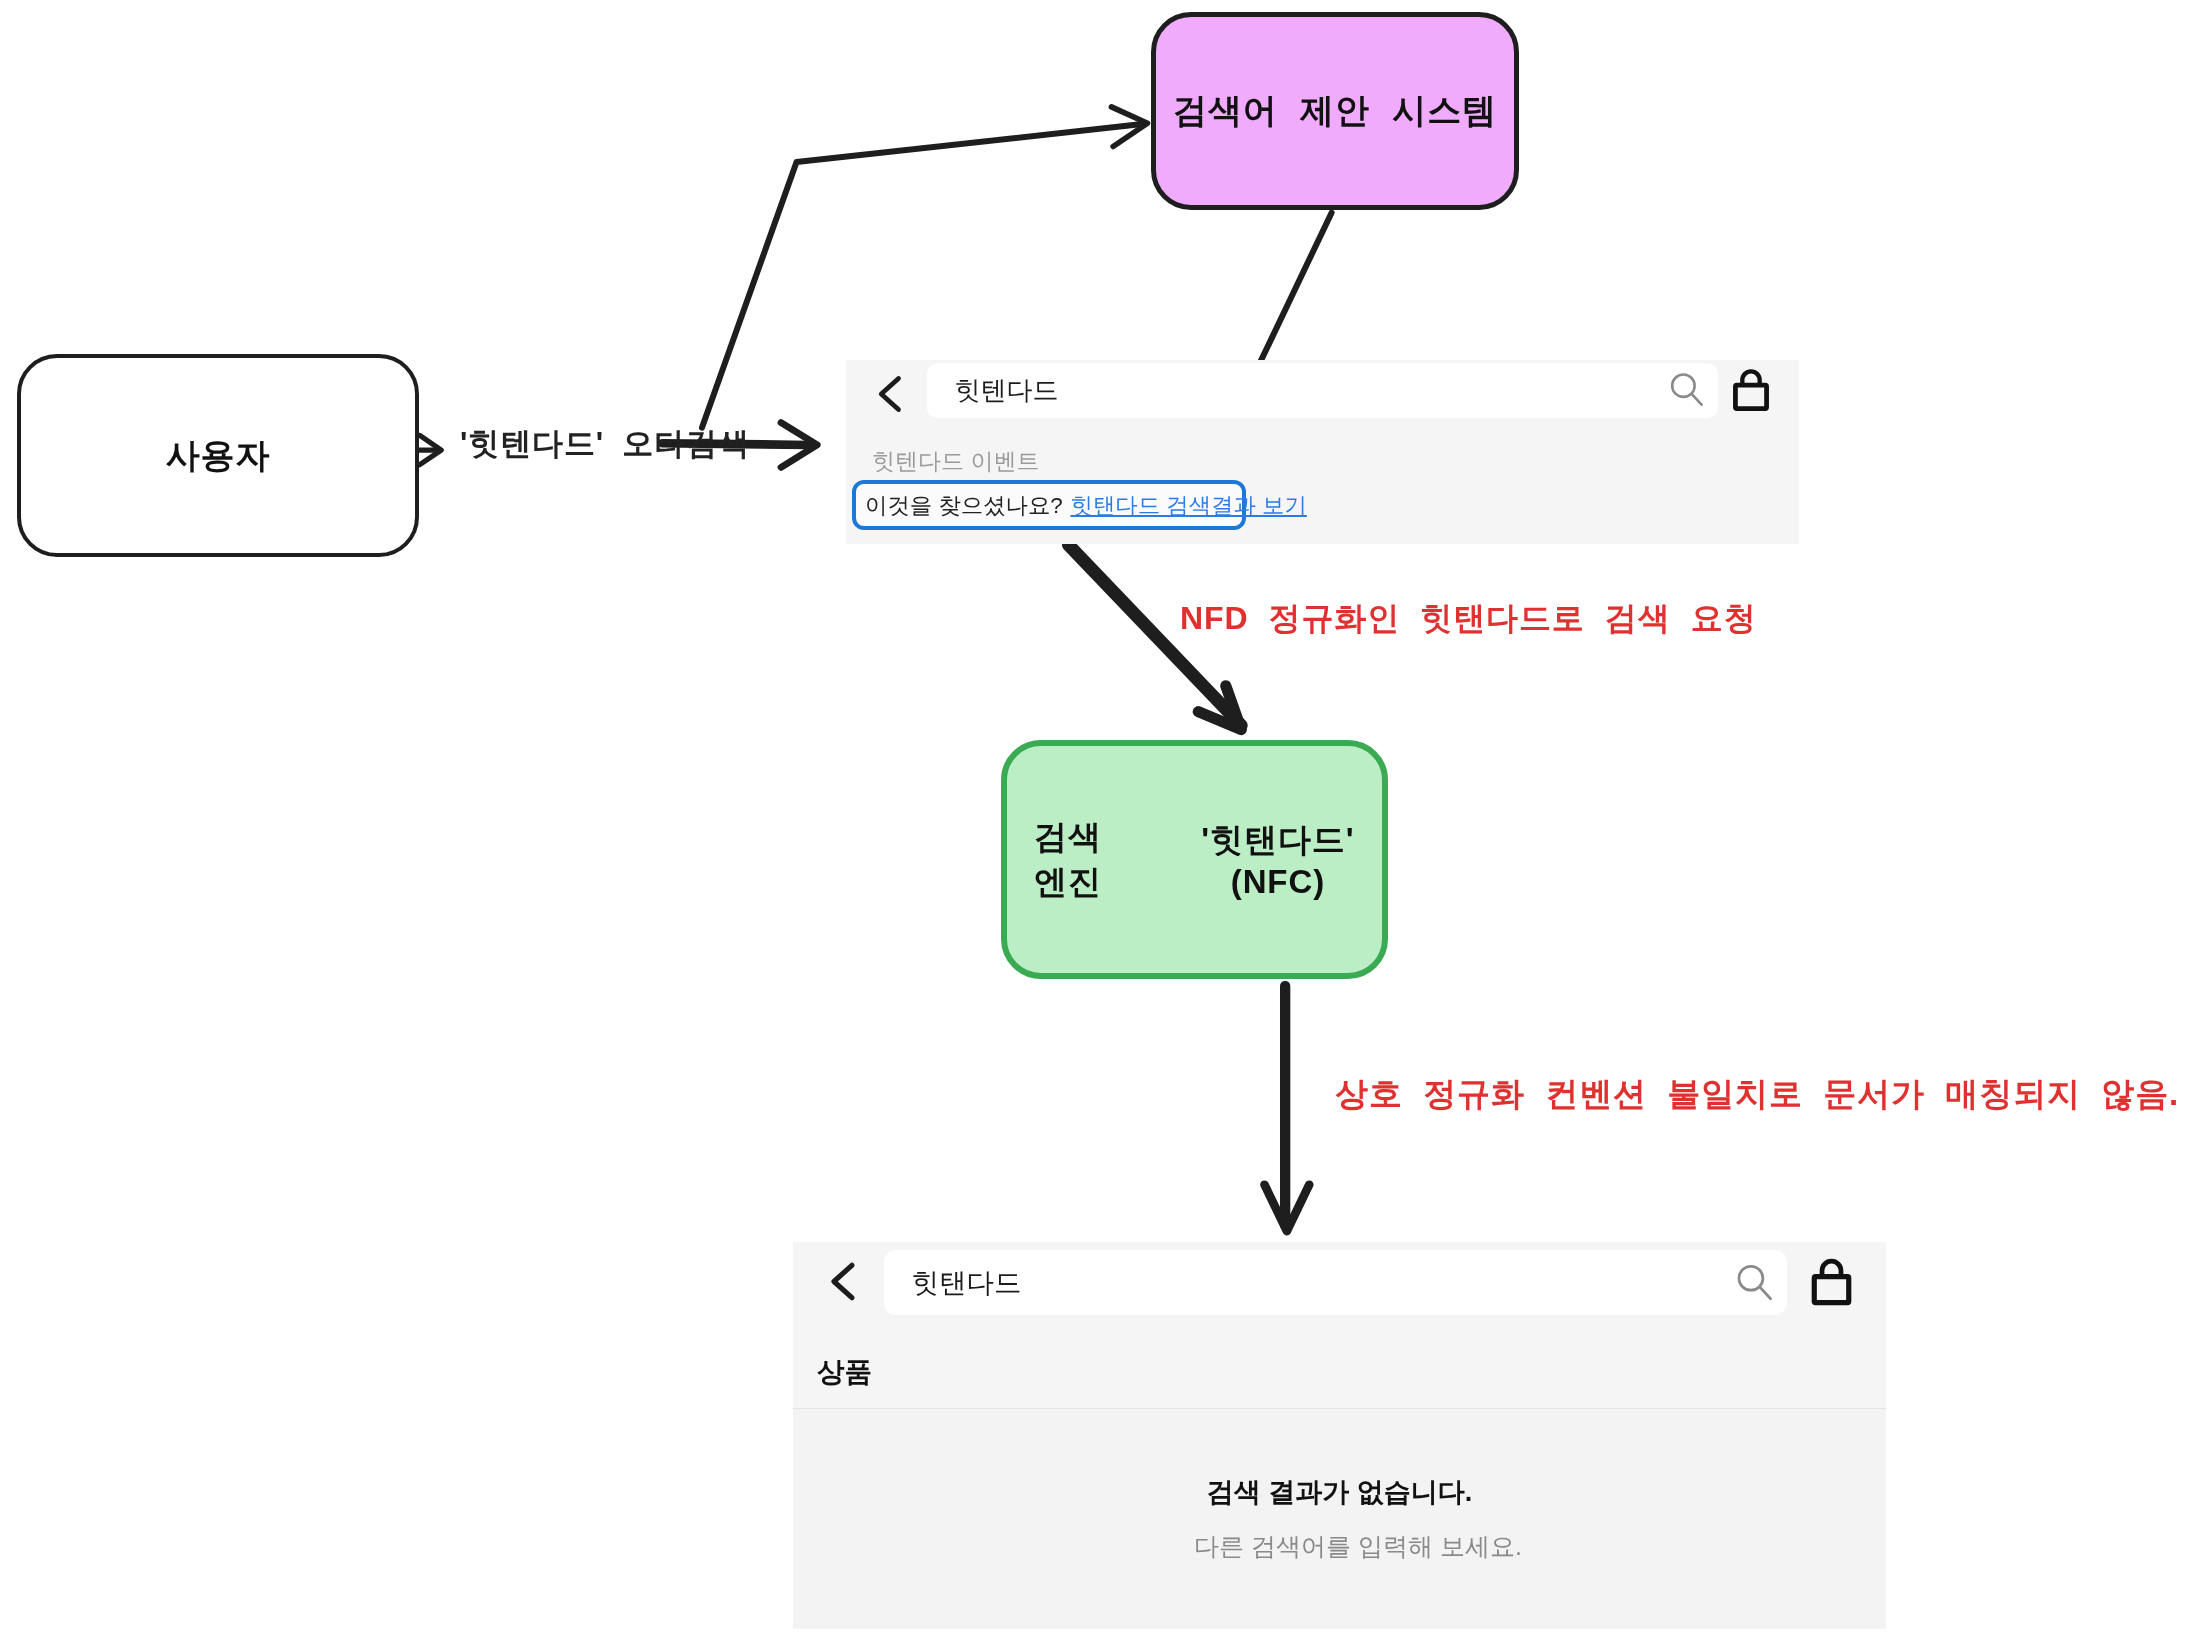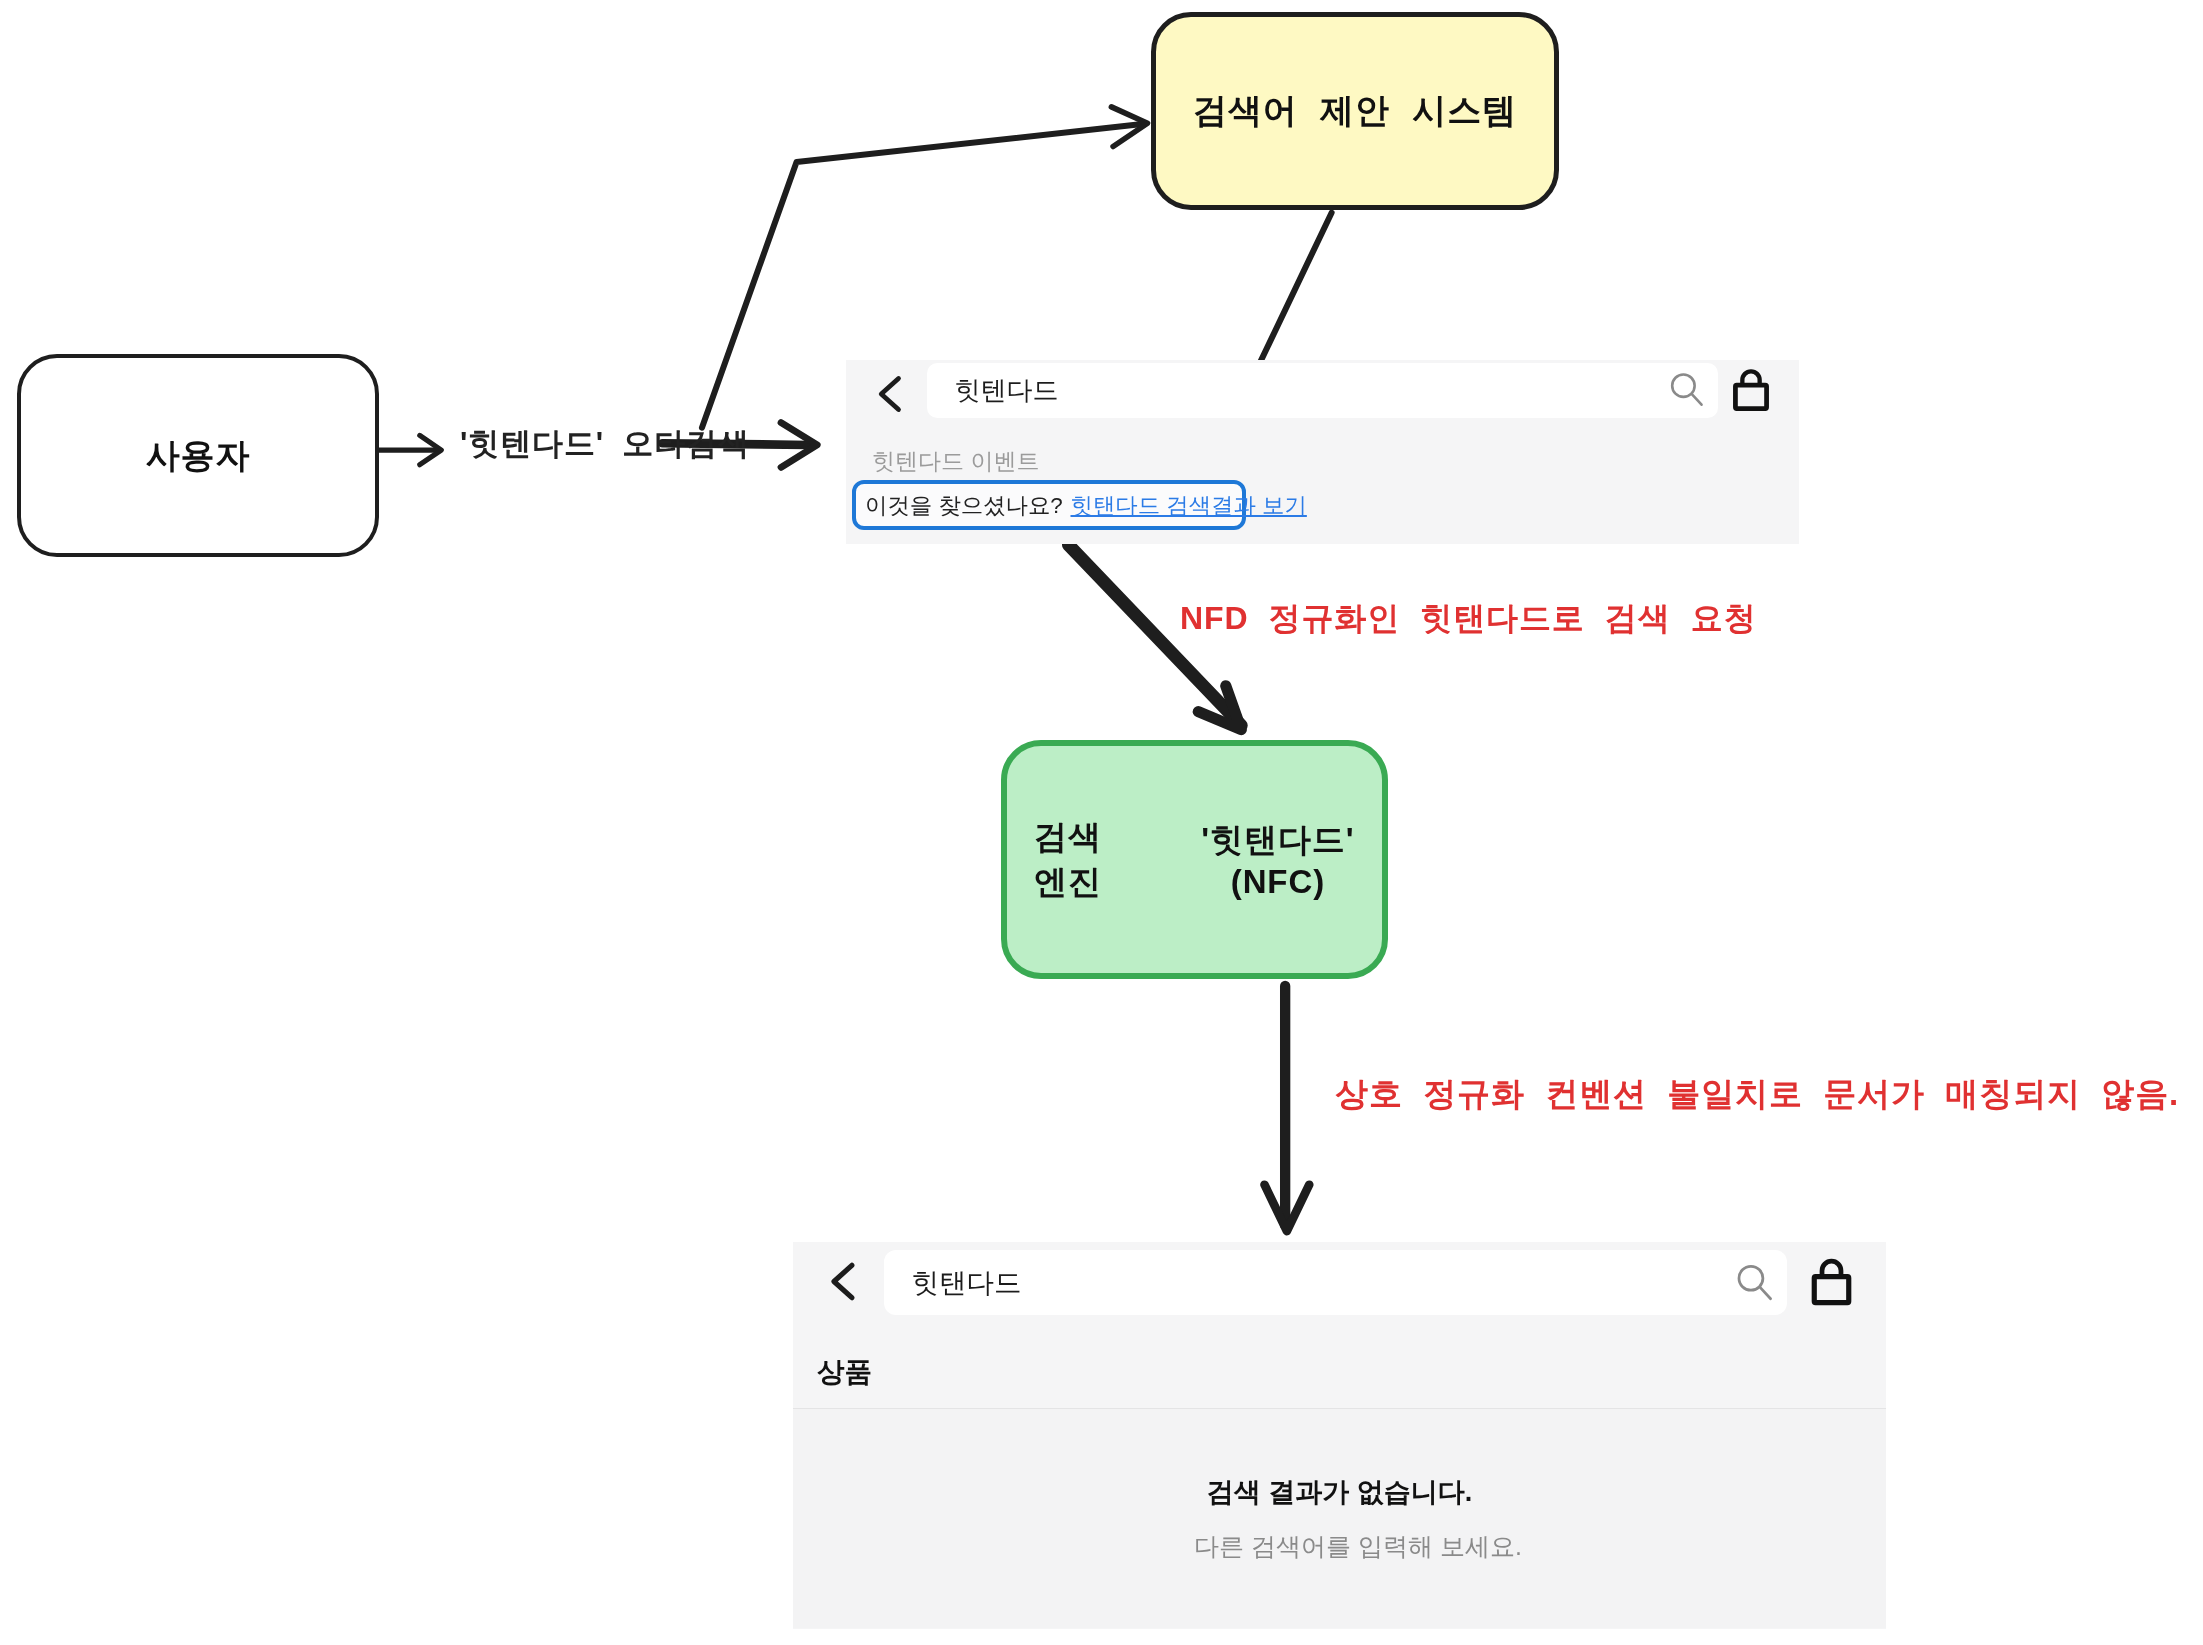--- a/index.html
+++ b/index.html
@@ -7,22 +7,22 @@
     width:2203px;height:1646px;position:relative;overflow:hidden;
     font-family:"Liberation Sans","DejaVu Sans",sans-serif;color:#1e1e1e;
   }
   .abs{position:absolute;}
   
   .node{
     display:flex;align-items:center;justify-content:center;text-align:center;
     box-sizing:border-box;border-radius:40px;font-size:34px;font-weight:600;
     letter-spacing:0.9px;word-spacing:12px;color:#111;
   }
-  #user-node{left:17px;top:354px;width:362px;height:203px;background:#fff;border:4.3px solid #1e1e1e;}
-  #sys-node{left:1151px;top:12px;width:408px;height:198px;background:#fef9c3;border:5.2px solid #1e1e1e;}
+  #user-node{left:17px;top:354px;width:402px;height:203px;background:#fff;border:4.3px solid #1e1e1e;}
+  #sys-node{left:1151px;top:12px;width:368px;height:198px;background:#f0abfc;border:5.2px solid #1e1e1e;}
   #engine-node{left:1001px;top:740px;width:387px;height:239px;background:#bceec6;border:6.9px solid #3aaa53;
     gap:45px;font-size:33px;}
   .edge-label{font-size:31px;font-weight:600;color:#222;white-space:nowrap;letter-spacing:0.9px;word-spacing:8.6px;}
   #typo-label{left:444px;top:423px;margin-left:16px;}
   .red-note{color:#e03131;font-size:32px;font-weight:700;white-space:nowrap;letter-spacing:0.9px;word-spacing:10.3px;}
   #nfd-note{left:1180px;top:597px;}
   #mismatch-note{left:1335px;top:1072px;font-size:33px;}
   
   #arrow-layer{left:0;top:0;pointer-events:none;}
   #arrow-layer path, #arrow-layer polyline{fill:none;stroke:#1e1e1e;stroke-linecap:round;stroke-linejoin:round;}

